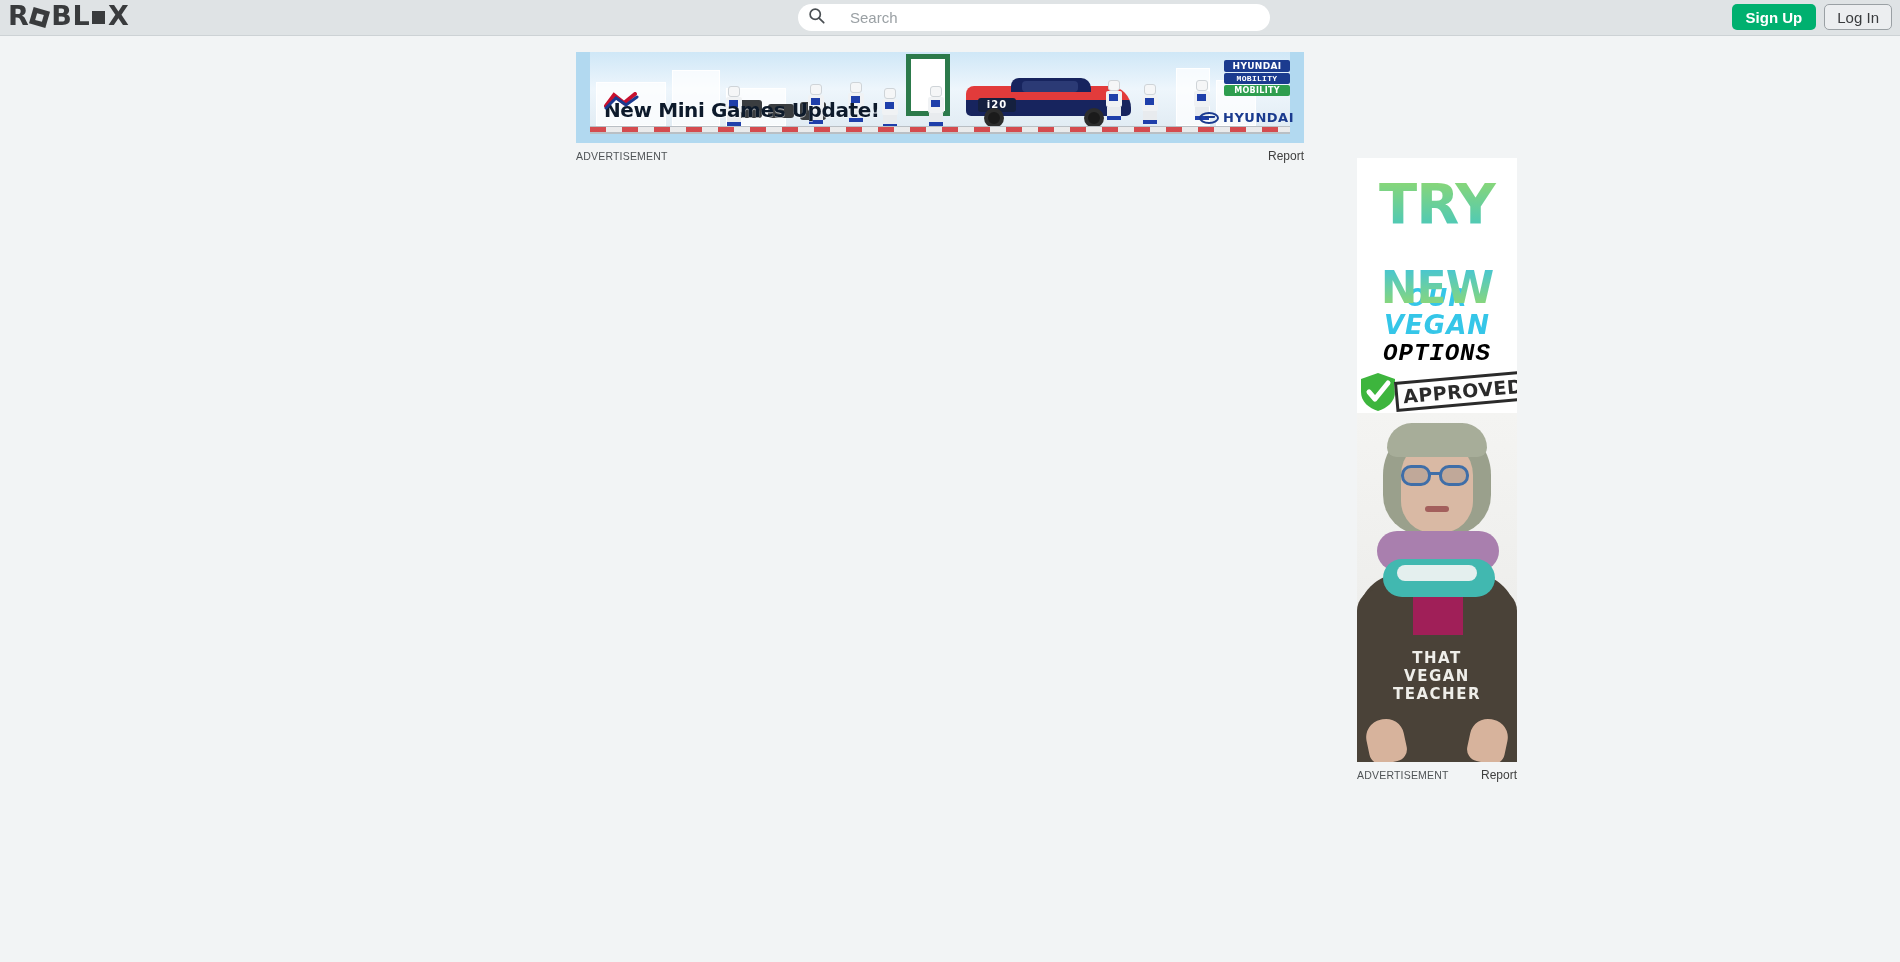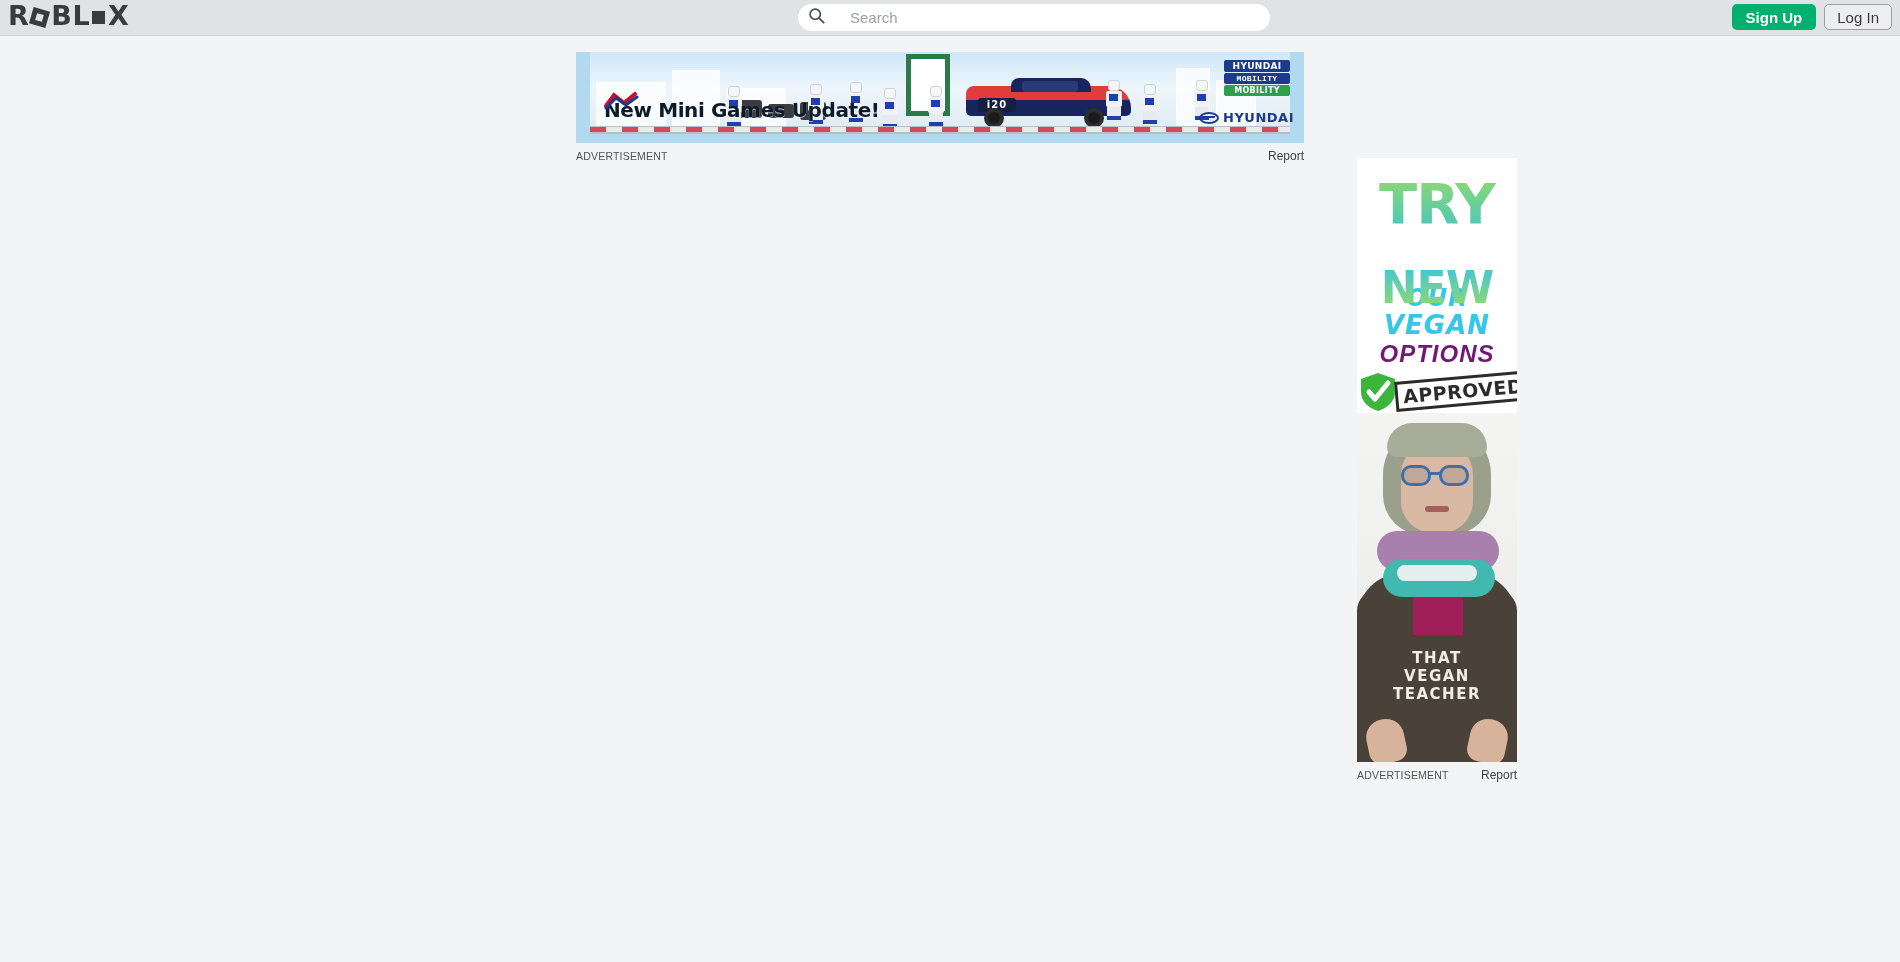--- a/index.html
+++ b/index.html
@@ -256,22 +256,22 @@
     background: linear-gradient(180deg,#43c5d8 0%, #93d96c 100%);
     -webkit-background-clip: text; background-clip: text; color: transparent;
   }
   .vad-vegan {
     position: absolute; left: 0; right: 0; top: 152px; text-align: center;
     font-family: "DejaVu Sans", sans-serif; font-weight: 700; font-style: italic;
     font-size: 26px; color: #35c6e8; letter-spacing: 1px;
   }
   .vad-options {
     position: absolute; left: 0; right: 0; top: 182px; text-align: center;
-    font-family: Liberation Sans, sans-serif; font-weight: 700; font-style: italic;
-    font-size: 24px; color: #701a75; letter-spacing: 1px;
+    font-family: Liberation Mono, monospace; font-weight: 700; font-style: italic;
+    font-size: 24px; color: #000000; letter-spacing: 1px;
   }
   #vad-approved-row {
     position: absolute; left: 0; top: 212px; width: 160px; height: 42px;
   }
   #vad-shield { position: absolute; left: 2px; top: 2px; width: 38px; height: 40px; }
   #vad-approved-stamp {
     position: absolute; left: 38px; top: 6px;
     border: 3px solid #2b2b2b; background: #ffffff;
     transform: rotate(-5deg);
     padding: 1px 5px;

